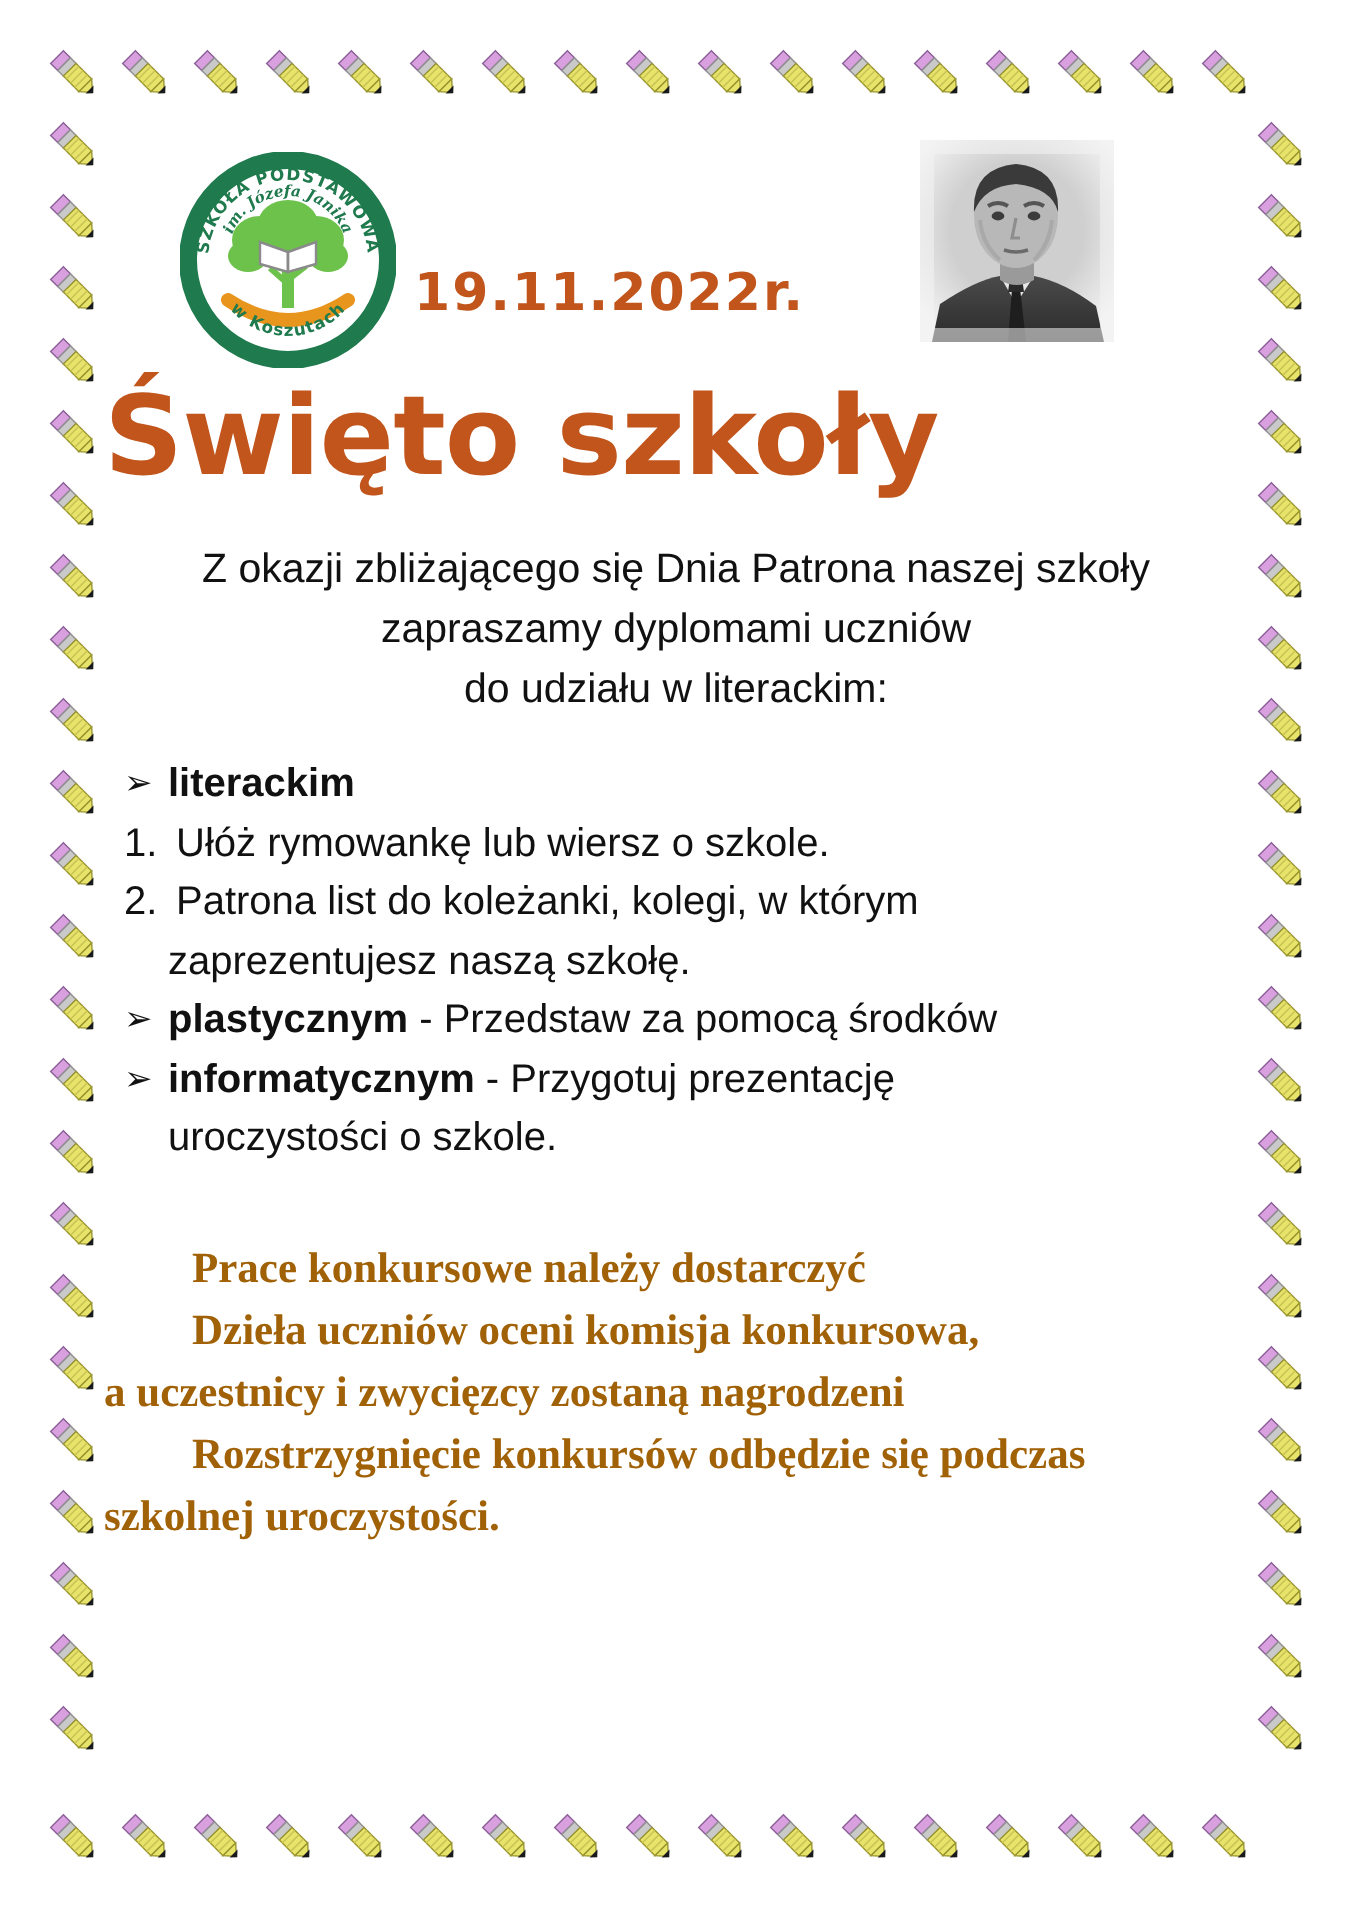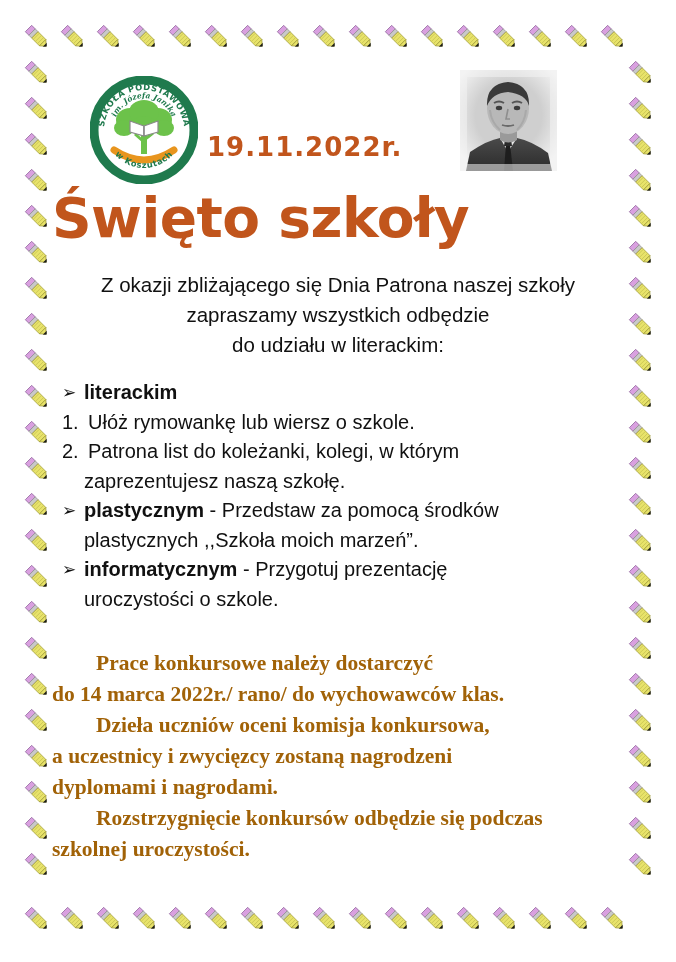--- a/index.html
+++ b/index.html
@@ -1318,21 +1318,21 @@
             <rect x="90" y="0" width="7" height="101"></rect>
           </g>
         </svg>
       </div>
     </div>
 
     <div class="title">Święto szkoły</div>
 
     <div class="intro">
       <div>Z okazji zbliżającego się Dnia Patrona naszej szkoły</div>
-      <div>zapraszamy wszystkich odbędzie</div>
+      <div>zapraszamy dyplomami uczniów</div>
       <div>do udziału w literackim:</div>
     </div>
 
     <div class="list-block" id="list-block">
         <div class="li">
           <span class="marker">➢</span>
           <span class="txt"><b>literackim</b></span>
         </div>
         <div class="li">
           <span class="marker num">1.</span>
@@ -1343,38 +1343,32 @@
           <span class="txt">Patrona list do koleżanki, kolegi, w którym</span>
         </div>
         <div class="li indent">
           <span class="marker"></span>
           <span class="txt">zaprezentujesz naszą szkołę.</span>
         </div>
         <div class="li">
           <span class="marker">➢</span>
           <span class="txt"><b>plastycznym</b> - Przedstaw za pomocą środków</span>
         </div>
-        <div class="li indent">
-          <span class="marker"></span>
-          <span class="txt">plastycznych ,,Szkoła moich marzeń”.</span>
-        </div>
         <div class="li">
           <span class="marker">➢</span>
           <span class="txt"><b>informatycznym</b> - Przygotuj prezentację</span>
         </div>
         <div class="li indent">
           <span class="marker"></span>
           <span class="txt">uroczystości o szkole.</span>
         </div>
       </div>
 
     <div class="closing">
       <span class="ind">Prace konkursowe należy dostarczyć</span>
-      <span class="flat">do 14 marca 2022r./ rano/ do wychowawców klas.</span>
       <span class="ind">Dzieła uczniów oceni komisja konkursowa,</span>
       <span class="flat">a uczestnicy i zwycięzcy zostaną nagrodzeni</span>
-      <span class="flat">dyplomami i nagrodami.</span>
       <span class="ind">Rozstrzygnięcie konkursów odbędzie się podczas</span>
       <span class="flat">szkolnej uroczystości.</span>
     </div>
 
   </div>
 </div>
 
 </body></html>

